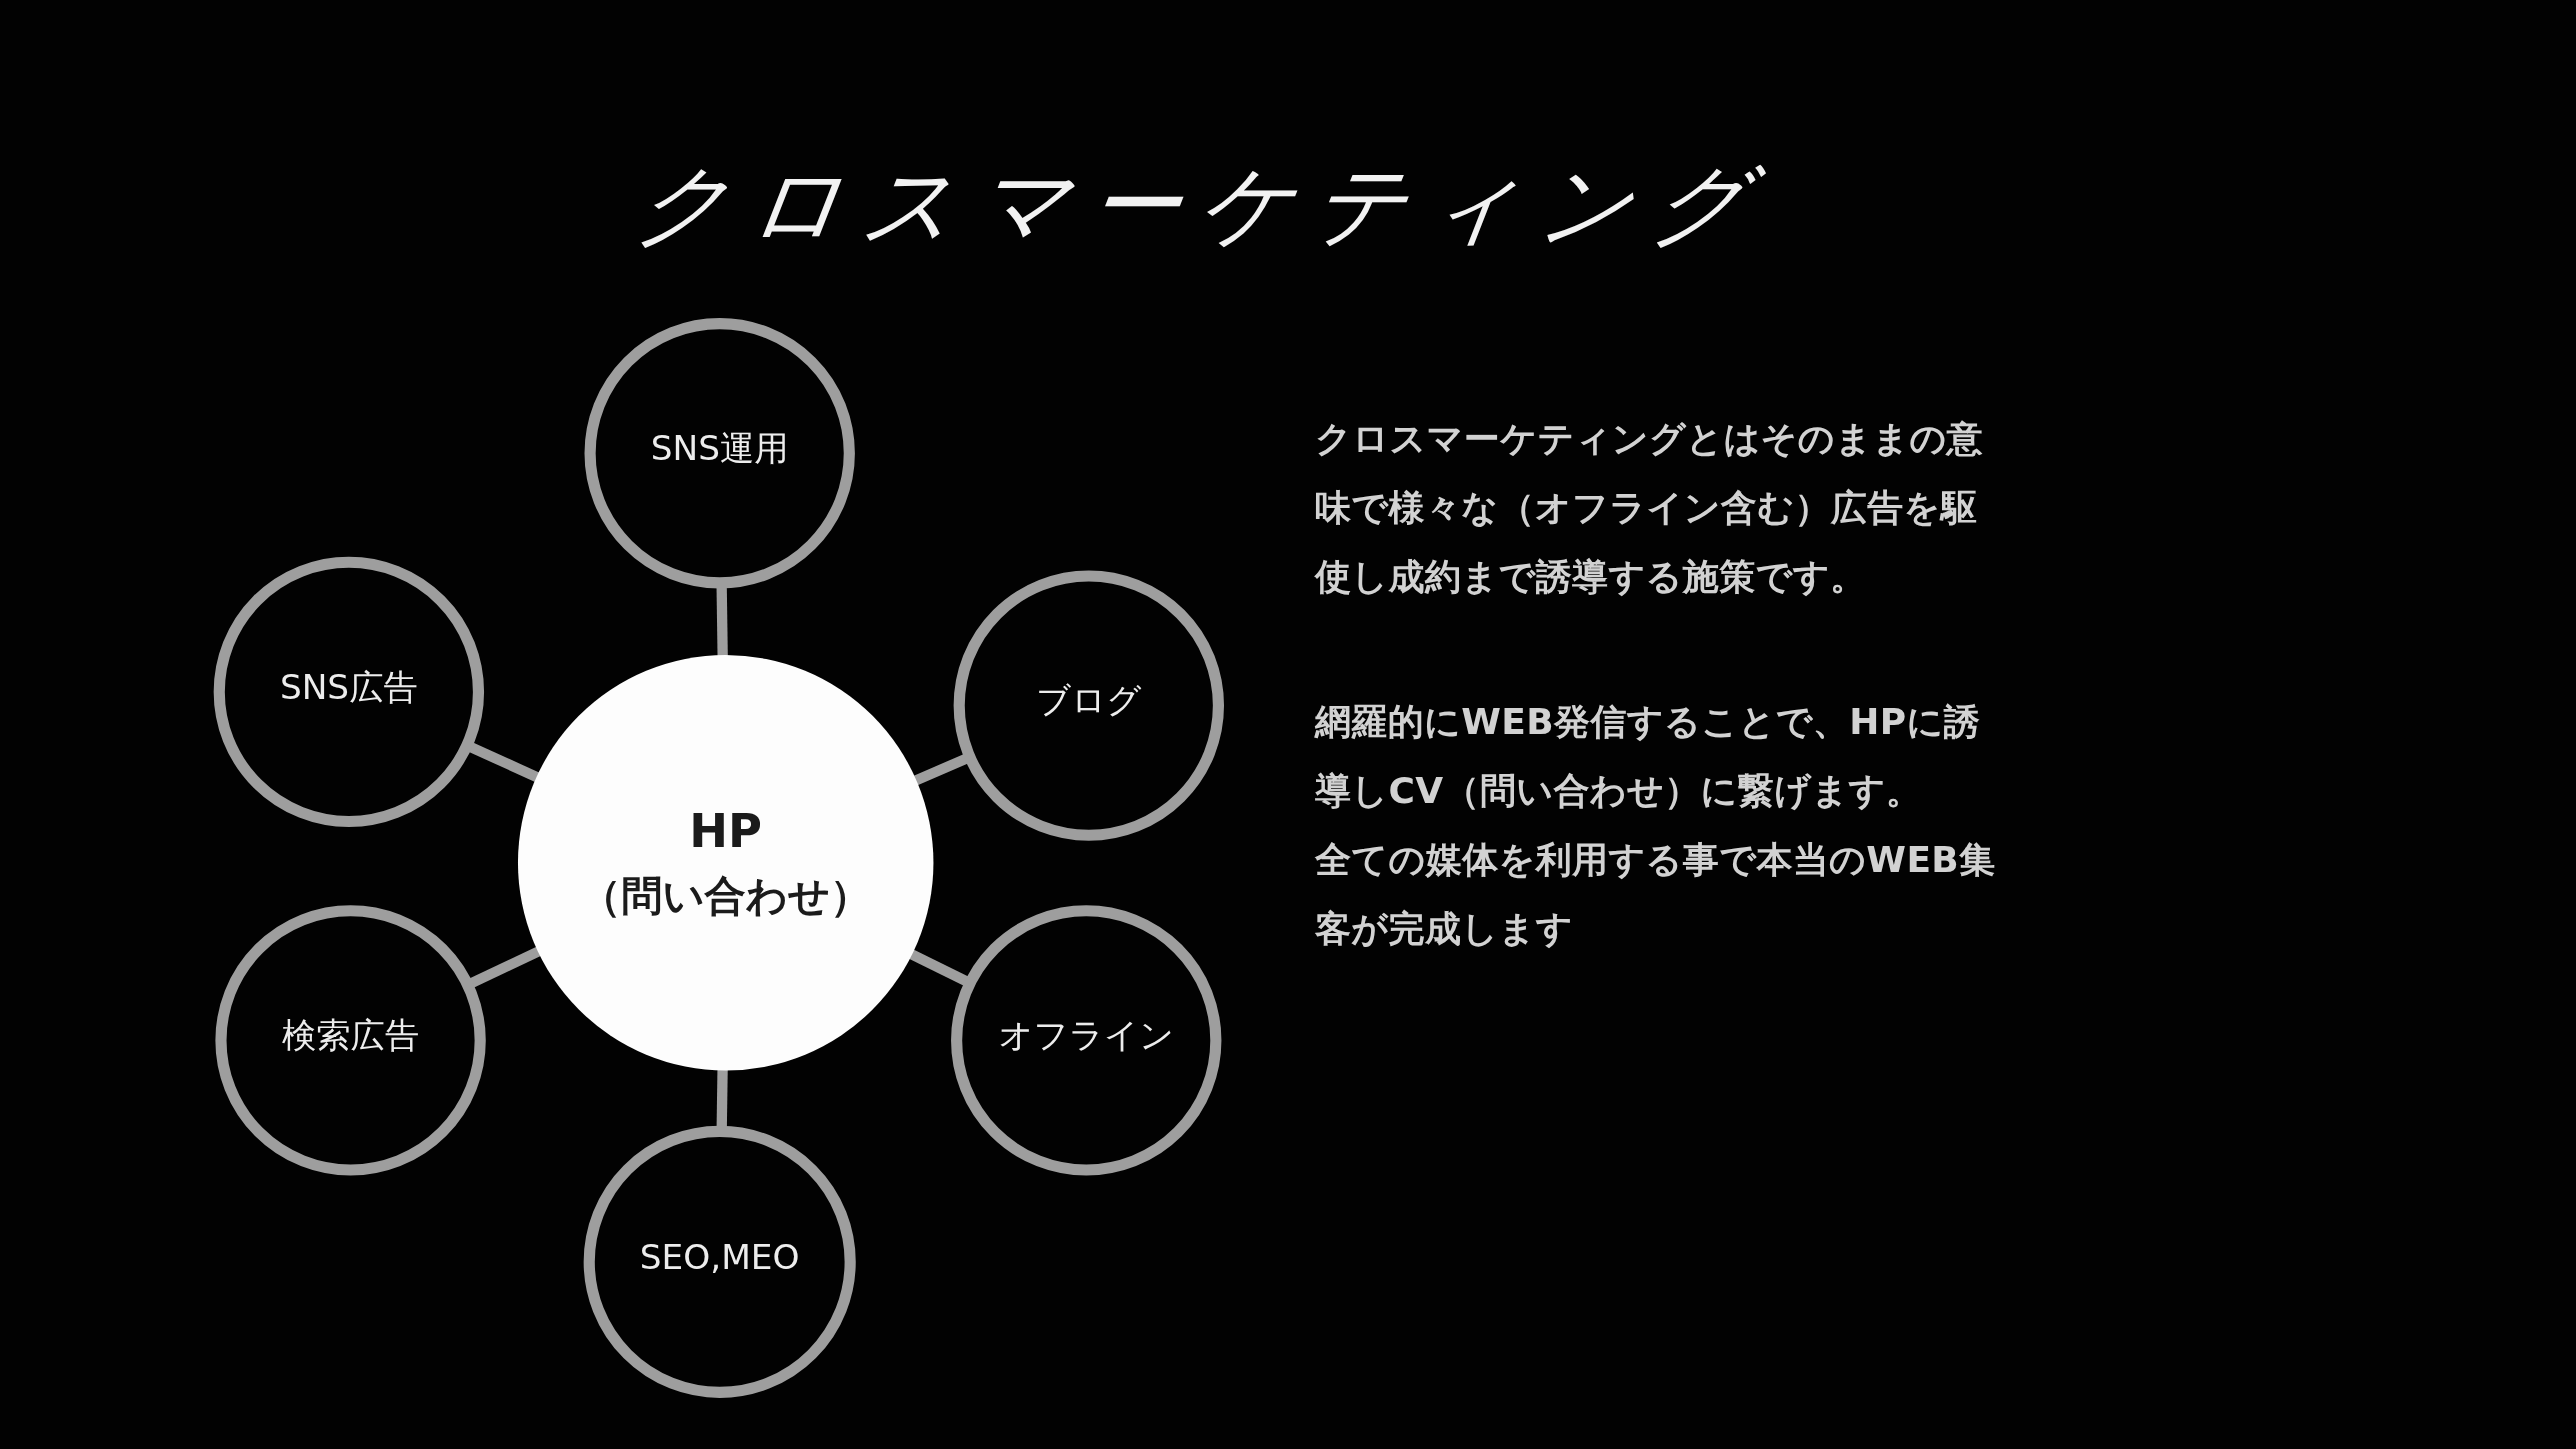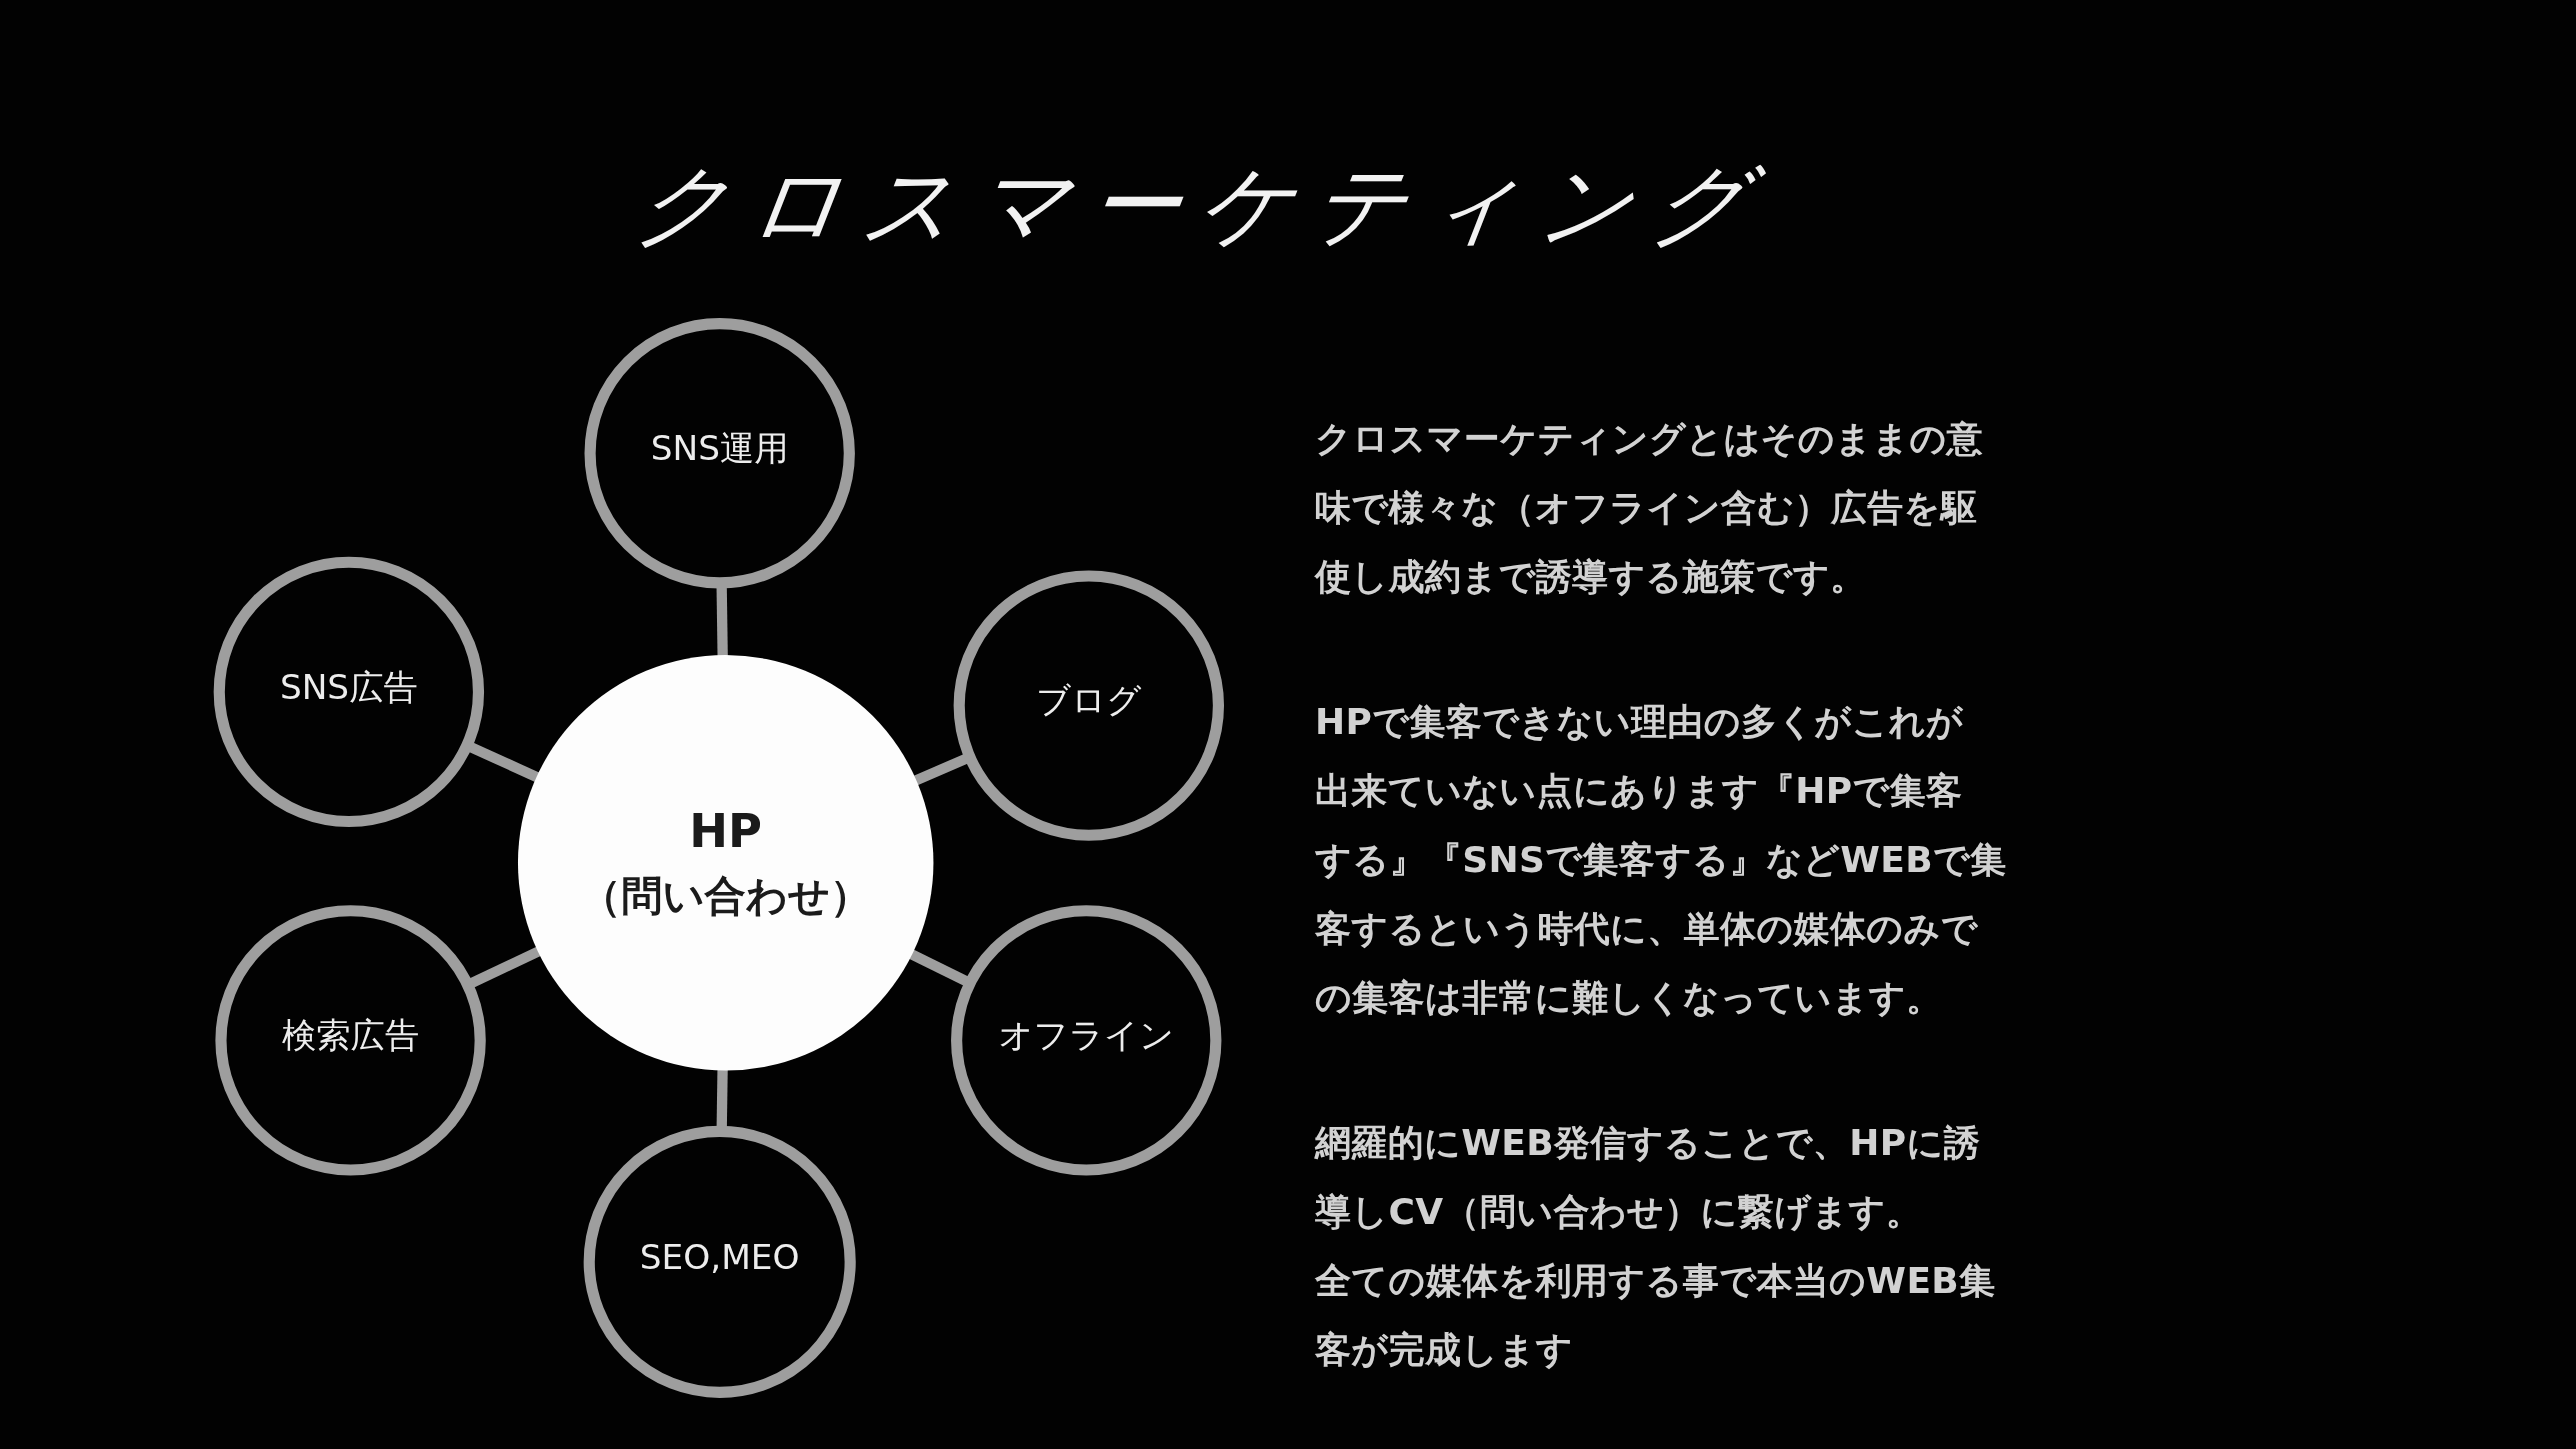--- a/index.html
+++ b/index.html
@@ -142,25 +142,20 @@
       <circle class="hub-circle" cx="845" cy="1005" r="242"></circle>
       <text class="hub-label line1" x="845" y="968">HP</text>
       <text class="hub-label line2" x="845" y="1044">（問い合わせ）</text>
     </g>
   </svg>
 
   <div class="description">
     <p>クロスマーケティングとはそのままの意
 味で様々な（オフライン含む）広告を駆
 使し成約まで誘導する施策です。</p>
-    <p>HPで集客できない理由の多くがこれが
-出来ていない点にあります『HPで集客
-する』『SNSで集客する』などWEBで集
-客するという時代に、単体の媒体のみで
-の集客は非常に難しくなっています。</p>
     <p>網羅的にWEB発信することで、HPに誘
 導しCV（問い合わせ）に繋げます。
 全ての媒体を利用する事で本当のWEB集
 客が完成します</p>
   </div>
 
 </div>
 
 
 </body></html>

